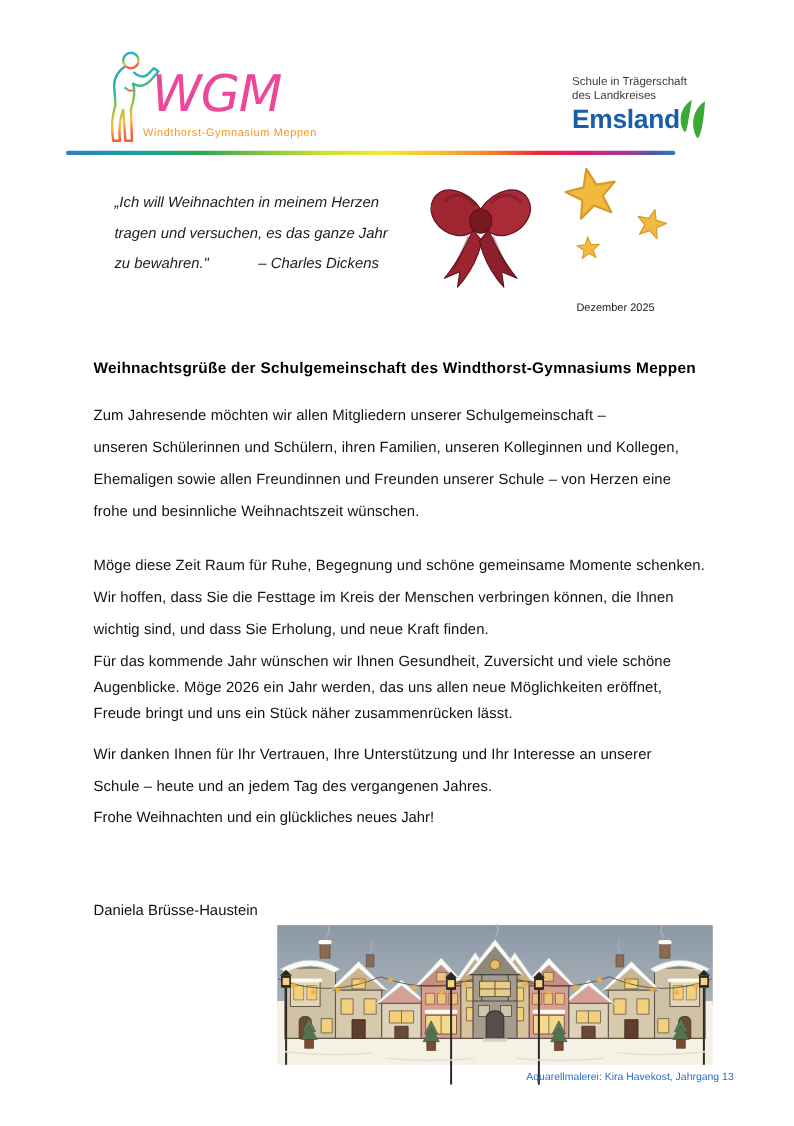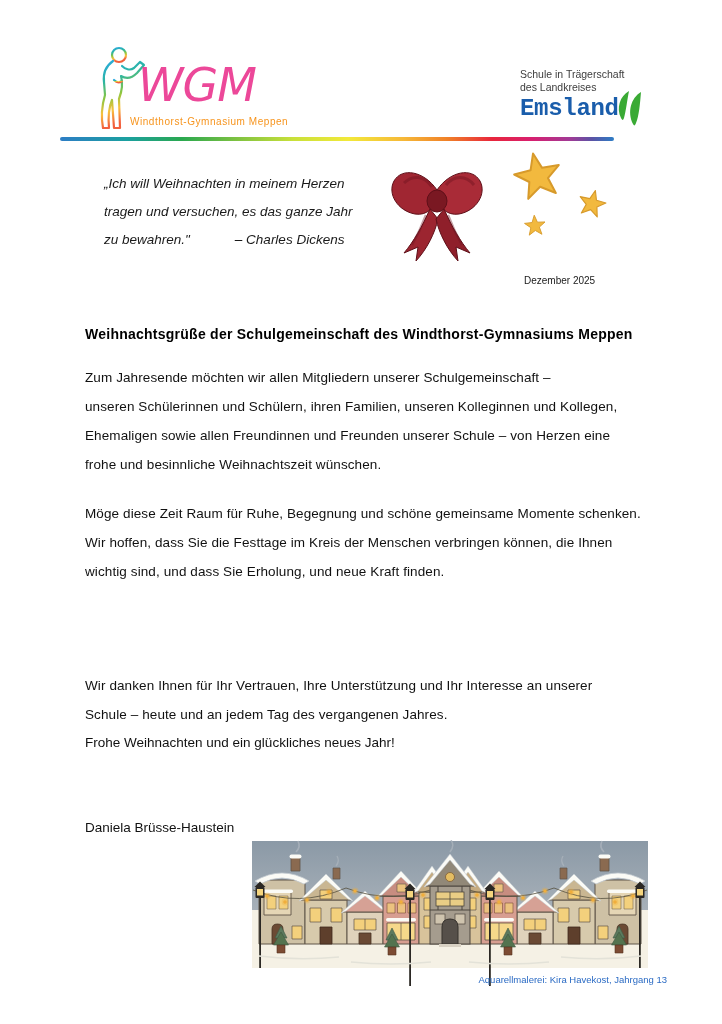--- a/index.html
+++ b/index.html
@@ -13,21 +13,21 @@
   
   .wgm-acronym {
     font-family:"DejaVu Sans","Liberation Sans",sans-serif;
     font-style:italic; font-size:46px; color:#ec4899; letter-spacing:-1px;
   }
   .wgm-subtitle {
     font-size:10px; color:#f7941d; letter-spacing:0.55px; white-space:nowrap;
   }
   .emsland-lines { font-size:10.5px; line-height:12.5px; color:#3d3d3d; }
   .emsland-name {
-    font-size:24px; font-weight:bold; color:#1a5dab; letter-spacing:-0.3px; margin-top:2px;font-family:Liberation Mono, monospace;
+    font-size:24px; font-weight:bold; color:#1a5dab; letter-spacing:-0.3px; margin-top:2px;
   }
   .rainbow-line {
     height:4px; width:554px; border-radius:2px;
     background:linear-gradient(90deg,#2d7dc5 0%,#1ba0a0 12%,#2aa84f 22%,#7fc241 32%,
       #c8e03a 42%,#f2e93a 52%,#f6b838 62%,#f08028 70%,#e8263c 78%,#d81f6f 85%,
       #a13a96 92%,#5b53a5 96%,#2d7dc5 100%);
   }
 
   
   .quote {
@@ -112,20 +112,23 @@
 
   <div class="abs heading" style="left:85px; top:326px;">Weihnachtsgrüße der Schulgemeinschaft des Windthorst-Gymnasiums Meppen</div>
 
   <div class="abs para" style="left:85px; top:363px; width:600px;">Zum Jahresende möchten wir allen Mitgliedern unserer Schulgemeinschaft –
 unseren Schülerinnen und Schülern, ihren Familien, unseren Kolleginnen und Kollegen,
 Ehemaligen sowie allen Freundinnen und Freunden unserer Schule – von Herzen eine
 frohe und besinnliche Weihnachtszeit wünschen.</div>
   <div class="abs para" style="left:85px; top:499px; width:600px;">Möge diese Zeit Raum für Ruhe, Begegnung und schöne gemeinsame Momente schenken.
 Wir hoffen, dass Sie die Festtage im Kreis der Menschen verbringen können, die Ihnen
 wichtig sind, und dass Sie Erholung, und neue Kraft finden.</div>
+  <div class="abs para tight" style="left:85px; top:589px; width:600px;">Für das kommende Jahr wünschen wir Ihnen Gesundheit, Zuversicht und viele schöne
+Augenblicke. Möge 2026 ein Jahr werden, das uns allen neue Möglichkeiten eröffnet,
+Freude bringt und uns ein Stück näher zusammenrücken lässt.</div>
   <div class="abs para" style="left:85px; top:671px; width:600px;">Wir danken Ihnen für Ihr Vertrauen, Ihre Unterstützung und Ihr Interesse an unserer
 Schule – heute und an jedem Tag des vergangenen Jahres.</div>
 
   <div class="abs single" style="left:85px; top:735px;">Frohe Weihnachten und ein glückliches neues Jahr!</div>
   <div class="abs single" style="left:85px; top:820px;">Daniela Brüsse-Haustein</div>
 
   <svg class="abs" style="left:251px; top:840px;" width="398" height="148" viewBox="0 0 398 148">
     <defs>
       <linearGradient id="sky" x1="0" y1="0" x2="0" y2="1">
         <stop offset="0" stop-color="#8b99a6"></stop>

